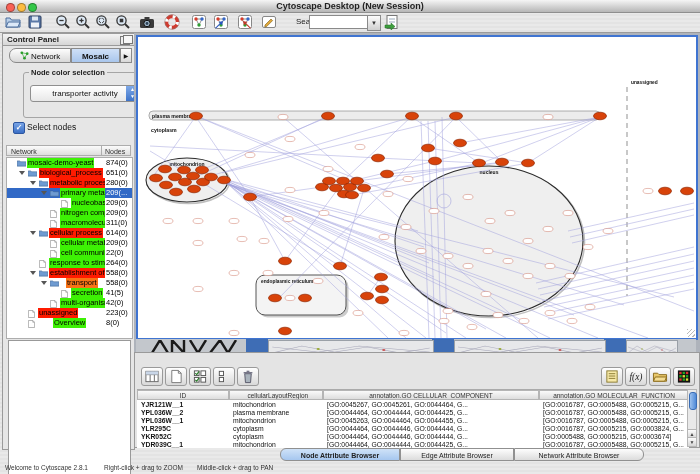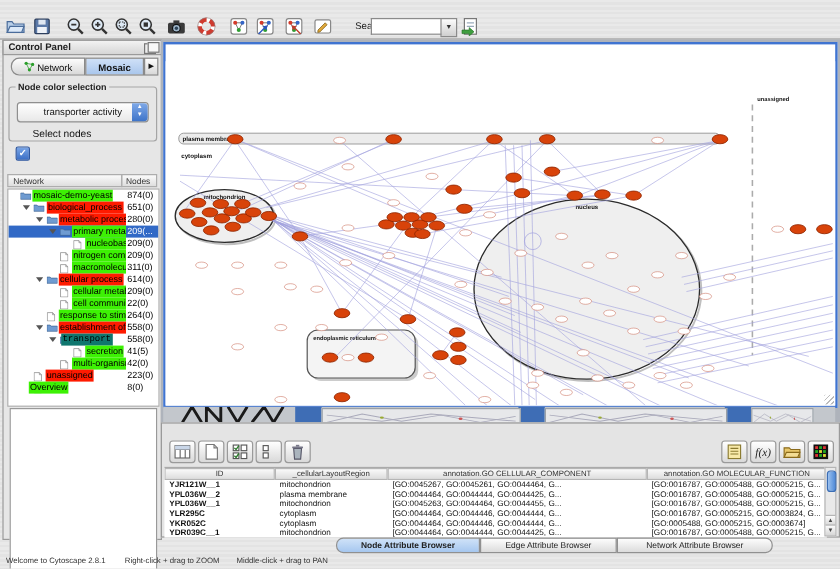--- a/index.html
+++ b/index.html
@@ -80,20 +80,26 @@
         border:1px solid #909090;background:linear-gradient(#fdfdfd,#dcdcdc);box-sizing:border-box;}
   .btab.sel{background:linear-gradient(#cfe2f8,#a6c7ef);font-weight:600;}
   #statusbar{left:0;top:462px;width:700px;height:12px;font-size:6.5px;color:#333;}
   #statusbar span{position:absolute;top:2px;}
 </style>
 </head>
 <body>
 
 <div id="app">
 
+  <div class="abs titlebar">
+    <span class="light" style="left: 6px; background: rgb(249, 98, 86);"></span>
+    <span class="light" style="left: 17px; background: rgb(253, 188, 64);"></span>
+    <span class="light" style="left: 28px; background: rgb(51, 199, 72);"></span>
+    <span class="t">Cytoscape Desktop (New Session)</span>
+  </div>
 
   <div class="abs toolbar">
     <span id="tbIcons"><span class="tbico" style="left: 5px;"><svg viewBox="0 0 16 16">
             <path d="M1 13V4h4l1.5 2H15v7z" fill="#b9cfe8" stroke="#4a6c9b"></path>
             <path d="M1 13l2.3-5H15l-2 5z" fill="#dce9f8" stroke="#4a6c9b"></path>
           </svg></span><span class="tbico" style="left: 27px;"><svg viewBox="0 0 16 16">
             <rect x="2" y="2" width="12" height="12" rx="1" fill="#5b79a8" stroke="#2d3f5e"></rect>
             <rect x="5" y="2.5" width="6" height="4" fill="#dfe7f2"></rect>
             <rect x="4" y="8.5" width="8" height="5" fill="#eef2f8"></rect>
           </svg></span><span class="tbico" style="left: 55px;"><svg viewBox="0 0 16 16">
@@ -165,29 +171,29 @@
         <div class="cptab" style="left: 6px; top: 14px; width: 62px; border-radius: 7px 0px 0px 7px;"><svg style="width:9px;height:9px;vertical-align:-1px" viewBox="0 0 10 10">
             <circle cx="2" cy="2" r="1.5" fill="#2a9e2a"></circle>
             <circle cx="8" cy="3" r="1.5" fill="#2a9e2a"></circle>
             <circle cx="5" cy="8" r="1.5" fill="#2a9e2a"></circle>
             <path d="M2 2L8 3L5 8z" fill="none" stroke="#2a9e2a" stroke-width=".7"></path>
           </svg> <span>Network</span></div>
         <div class="cptab sel" style="left: 68px; top: 14px; width: 49px; border-radius: 0px;"><span>Mosaic</span></div>
       </div>
     <div class="cptab" style="left:117px;top:14px;width:12px;height:15px;font-size:6px">▶</div>
 
-    <div class="grpbox" style="left:4px;top:38px;width:122px;height:44px">
+    <div class="grpbox" style="left:20px;top:38px;width:122px;height:44px">
       <span class="grplbl">Node color selection</span>
       <div class="combo" style="left:6px;top:12px;width:108px">
         <span>transporter activity</span>
         <span class="stepper">▲<br>▼</span>
       </div>
     </div>
     <span class="cbx" style="left:10px;top:88px">✓</span>
-    <span class="abs" style="left:24px;top:72px;font-size:8.5px;color:#111">Select nodes</span>
+    <span class="abs" style="left:24px;top:88px;font-size:8.5px;color:#111">Select nodes</span>
 
     <div class="treehdr" style="left:3px;top:111px;width:96px;height:11px;line-height:11px;padding-left:4px;box-sizing:border-box">Network</div>
     <div class="treehdr" style="left:98px;top:111px;width:30px;height:11px;line-height:11px;padding-left:3px;box-sizing:border-box">Nodes</div>
     <div id="tree">
         <div class="trow">
           <span class="tico" style="left: 10px;"><svg viewBox="0 0 10 8" style="width:9px;height:7px">
               <path d="M0 7V1h3l1 1h6v5z" fill="#6f9bd1" stroke="#3a5f8e" stroke-width=".6"></path>
             </svg></span>
           <span class="tlabel" style="left: 20px; background: rgb(61, 241, 4); max-width: 76px; overflow: hidden; display: inline-block; height: 10px;">mosaic-demo-yeast</span>
           <span class="tcount">874(0)</span>
@@ -278,21 +284,21 @@
               <path d="M0 7V1h3l1 1h6v5z" fill="#6f9bd1" stroke="#3a5f8e" stroke-width=".6"></path>
             </svg></span>
           <span class="tlabel" style="left: 42px; background: rgb(255, 26, 0); max-width: 54px; overflow: hidden; display: inline-block; height: 10px;">establishment of lo</span>
           <span class="tcount">558(0)</span>
         </div>
         <div class="trow">
           <span class="tarrow" style="left: 34px;"></span>
           <span class="tico" style="left: 43px;"><svg viewBox="0 0 10 8" style="width:9px;height:7px">
               <path d="M0 7V1h3l1 1h6v5z" fill="#6f9bd1" stroke="#3a5f8e" stroke-width=".6"></path>
             </svg></span>
-          <span class="tlabel" style="left: 44px; background: #0f766e; max-width: 43px; overflow: hidden; display: inline-block; height: 10px; font-family: Liberation Mono, monospace;">transport</span>
+          <span class="tlabel" style="left: 59px; background: #f97316; max-width: 43px; overflow: hidden; display: inline-block; height: 10px;">transport</span>
           <span class="tcount">558(0)</span>
         </div>
         <div class="trow">
           <span class="tico" style="left: 54px;"><svg viewBox="0 0 8 9" style="width:7px;height:8px">
               <path d="M.5.5h5l2 2v6h-7z" fill="#fff" stroke="#888" stroke-width=".7"></path>
               <path d="M5.5.5v2h2" fill="none" stroke="#888" stroke-width=".7"></path>
             </svg></span>
           <span class="tlabel" style="left: 64px; background: rgb(61, 241, 4); max-width: 32px; overflow: hidden; display: inline-block; height: 10px;">secretion</span>
           <span class="tcount">41(5)</span>
         </div>
@@ -310,21 +316,21 @@
               <path d="M5.5.5v2h2" fill="none" stroke="#888" stroke-width=".7"></path>
             </svg></span>
           <span class="tlabel" style="left: 31px; background: rgb(255, 26, 0); max-width: 65px; overflow: hidden; display: inline-block; height: 10px;">unassigned</span>
           <span class="tcount">223(0)</span>
         </div>
         <div class="trow">
           <span class="tico" style="left: 21px;"><svg viewBox="0 0 8 9" style="width:7px;height:8px">
               <path d="M.5.5h5l2 2v6h-7z" fill="#fff" stroke="#888" stroke-width=".7"></path>
               <path d="M5.5.5v2h2" fill="none" stroke="#888" stroke-width=".7"></path>
             </svg></span>
-          <span class="tlabel" style="left: 17px; background: rgb(61, 241, 4); max-width: 65px; overflow: hidden; display: inline-block; height: 10px;">Overview</span>
+          <span class="tlabel" style="left: 46px; background: rgb(61, 241, 4); max-width: 65px; overflow: hidden; display: inline-block; height: 10px;">Overview</span>
           <span class="tcount">8(0)</span>
         </div>
       </div>
     <div id="birdeye"></div>
   </div>
 
   <div class="abs" id="desktop">
     <div id="netwin">
       <div id="netcanvas"><svg viewBox="0 0 558 287" width="558" height="287" preserveAspectRatio="none">
             <rect x="11" y="60" width="451" height="9" rx="4" fill="#ececec" stroke="#999" stroke-width="0.8"></rect>

